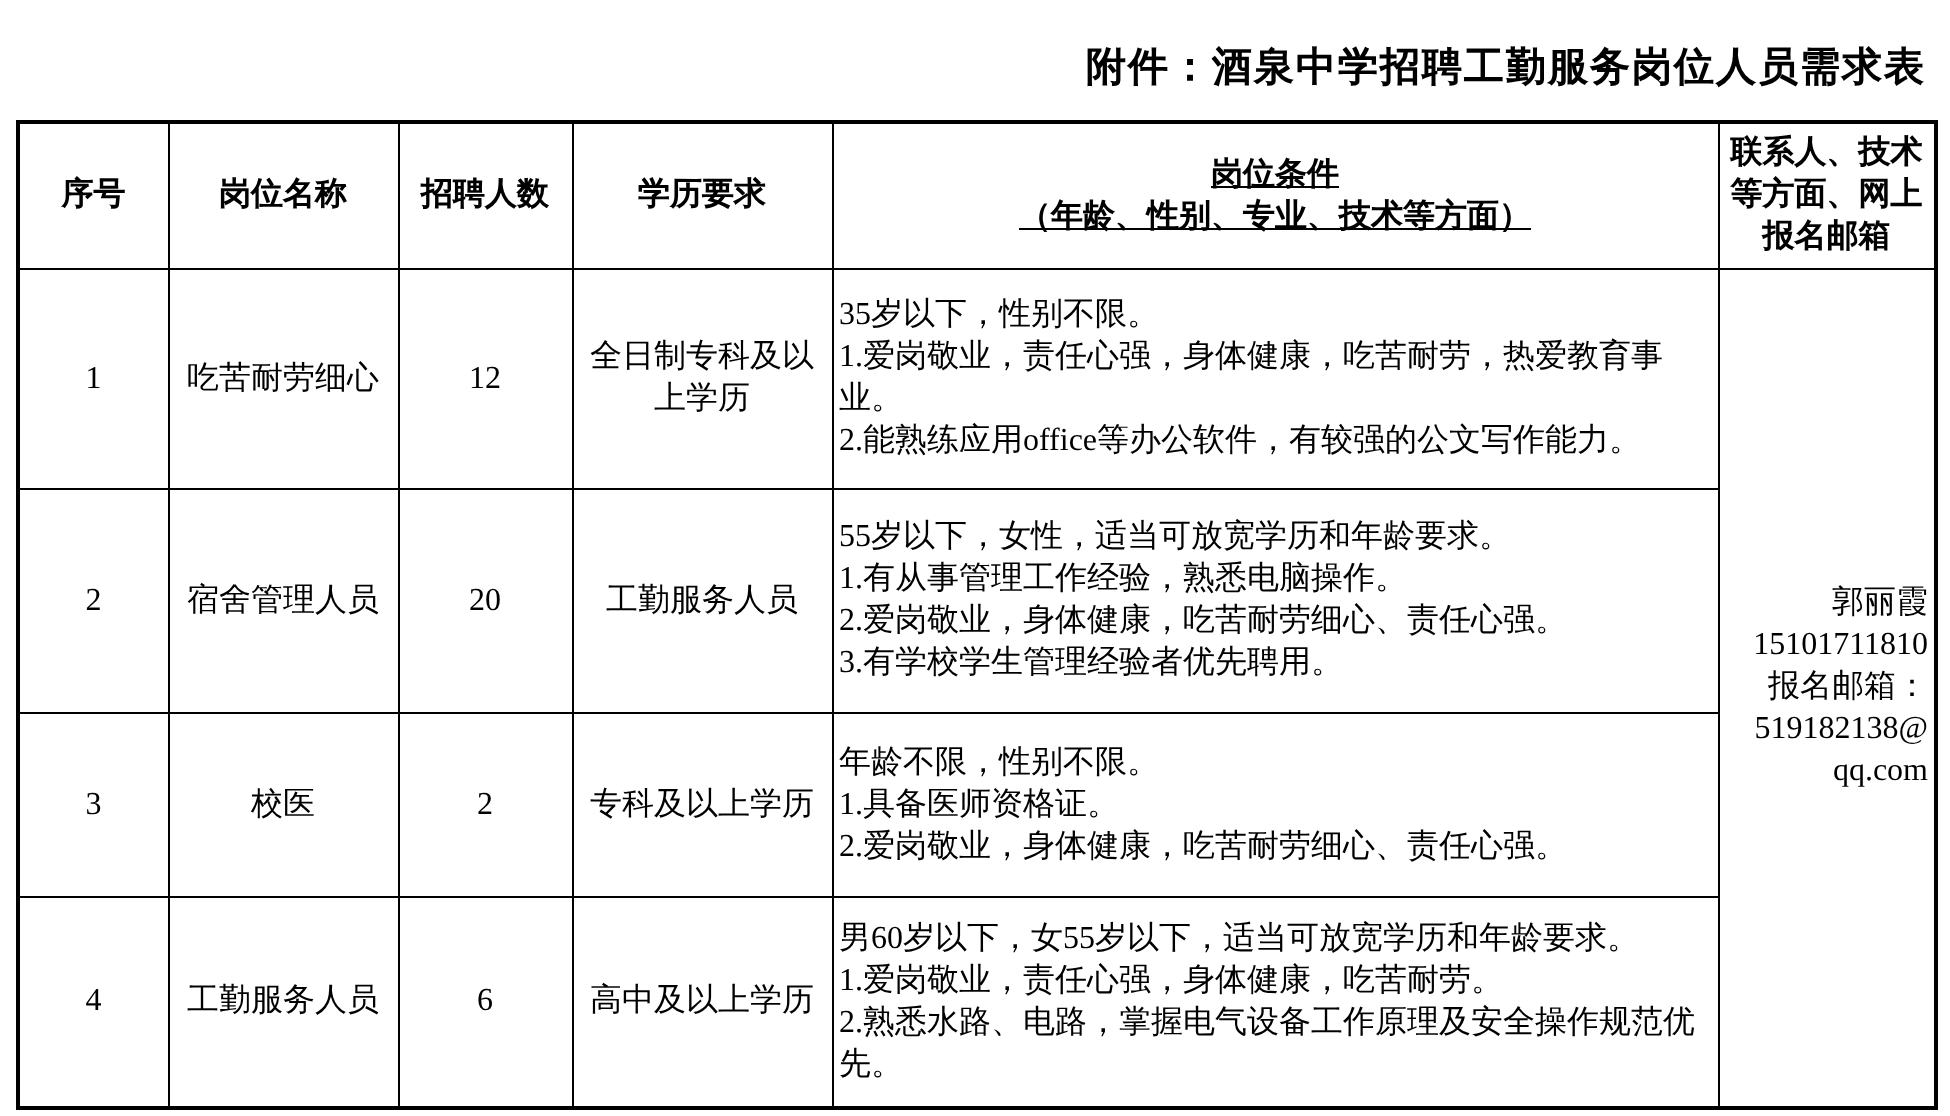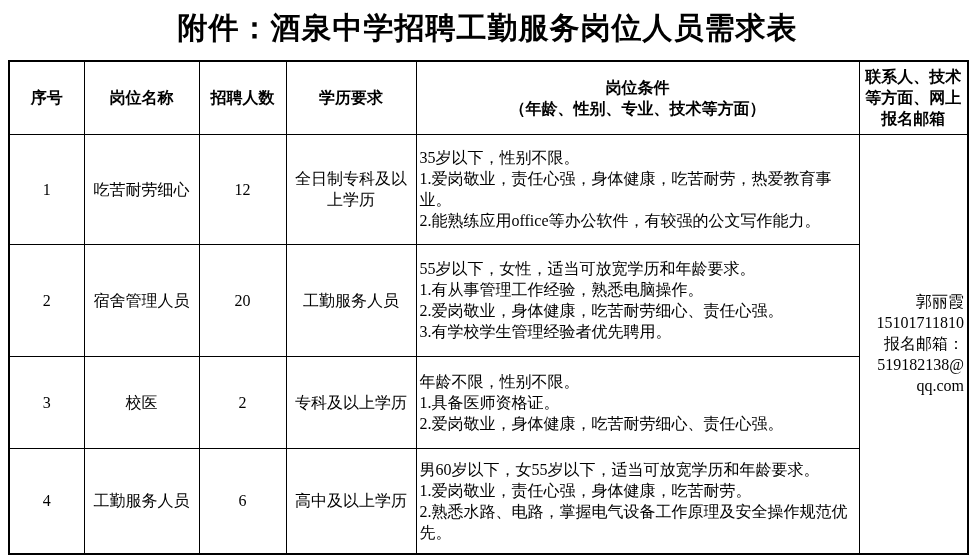--- a/index.html
+++ b/index.html
@@ -6,24 +6,24 @@
     margin: 0;
     padding: 0;
     background: #ffffff;
     width: 975px;
     height: 558px;
     overflow: hidden;
     font-family: "Liberation Serif", "DejaVu Serif", serif;
     color: #000000;
   }
   .page-title {
-    margin: 0;
+    margin: 12px;
     padding-top: 8px;
-    text-align: center;
-    font-size: 30px;
+    text-align: right;
+    font-size: 20px;
     font-weight: bold;
     letter-spacing: 1px;
   }
   table.demand-table {
     position: absolute;
     left: 8px;
     top: 60px;
     width: 959px;
     border-collapse: collapse;
     table-layout: fixed;
@@ -55,21 +55,21 @@
     white-space: pre-line;
     padding-left: 3px;
     padding-right: 3px;
   }
   td.c-contact {
     text-align: right;
     white-space: pre-line;
     vertical-align: middle;
     line-height: 23px;
   }
-  .pre-line { white-space: pre-line; }
+  .pre-line { white-space: pre-line; text-decoration: underline; }
   tr.header-row  { height: 73px; }
   tr.row-1 { height: 110px; }
   tr.row-2 { height: 112px; }
   tr.row-3 { height: 92px; }
   tr.row-4 { height: 106px; }
 </style>
 </head>
 <body>
 
 <h1 class="page-title">附件：酒泉中学招聘工勤服务岗位人员需求表</h1>

